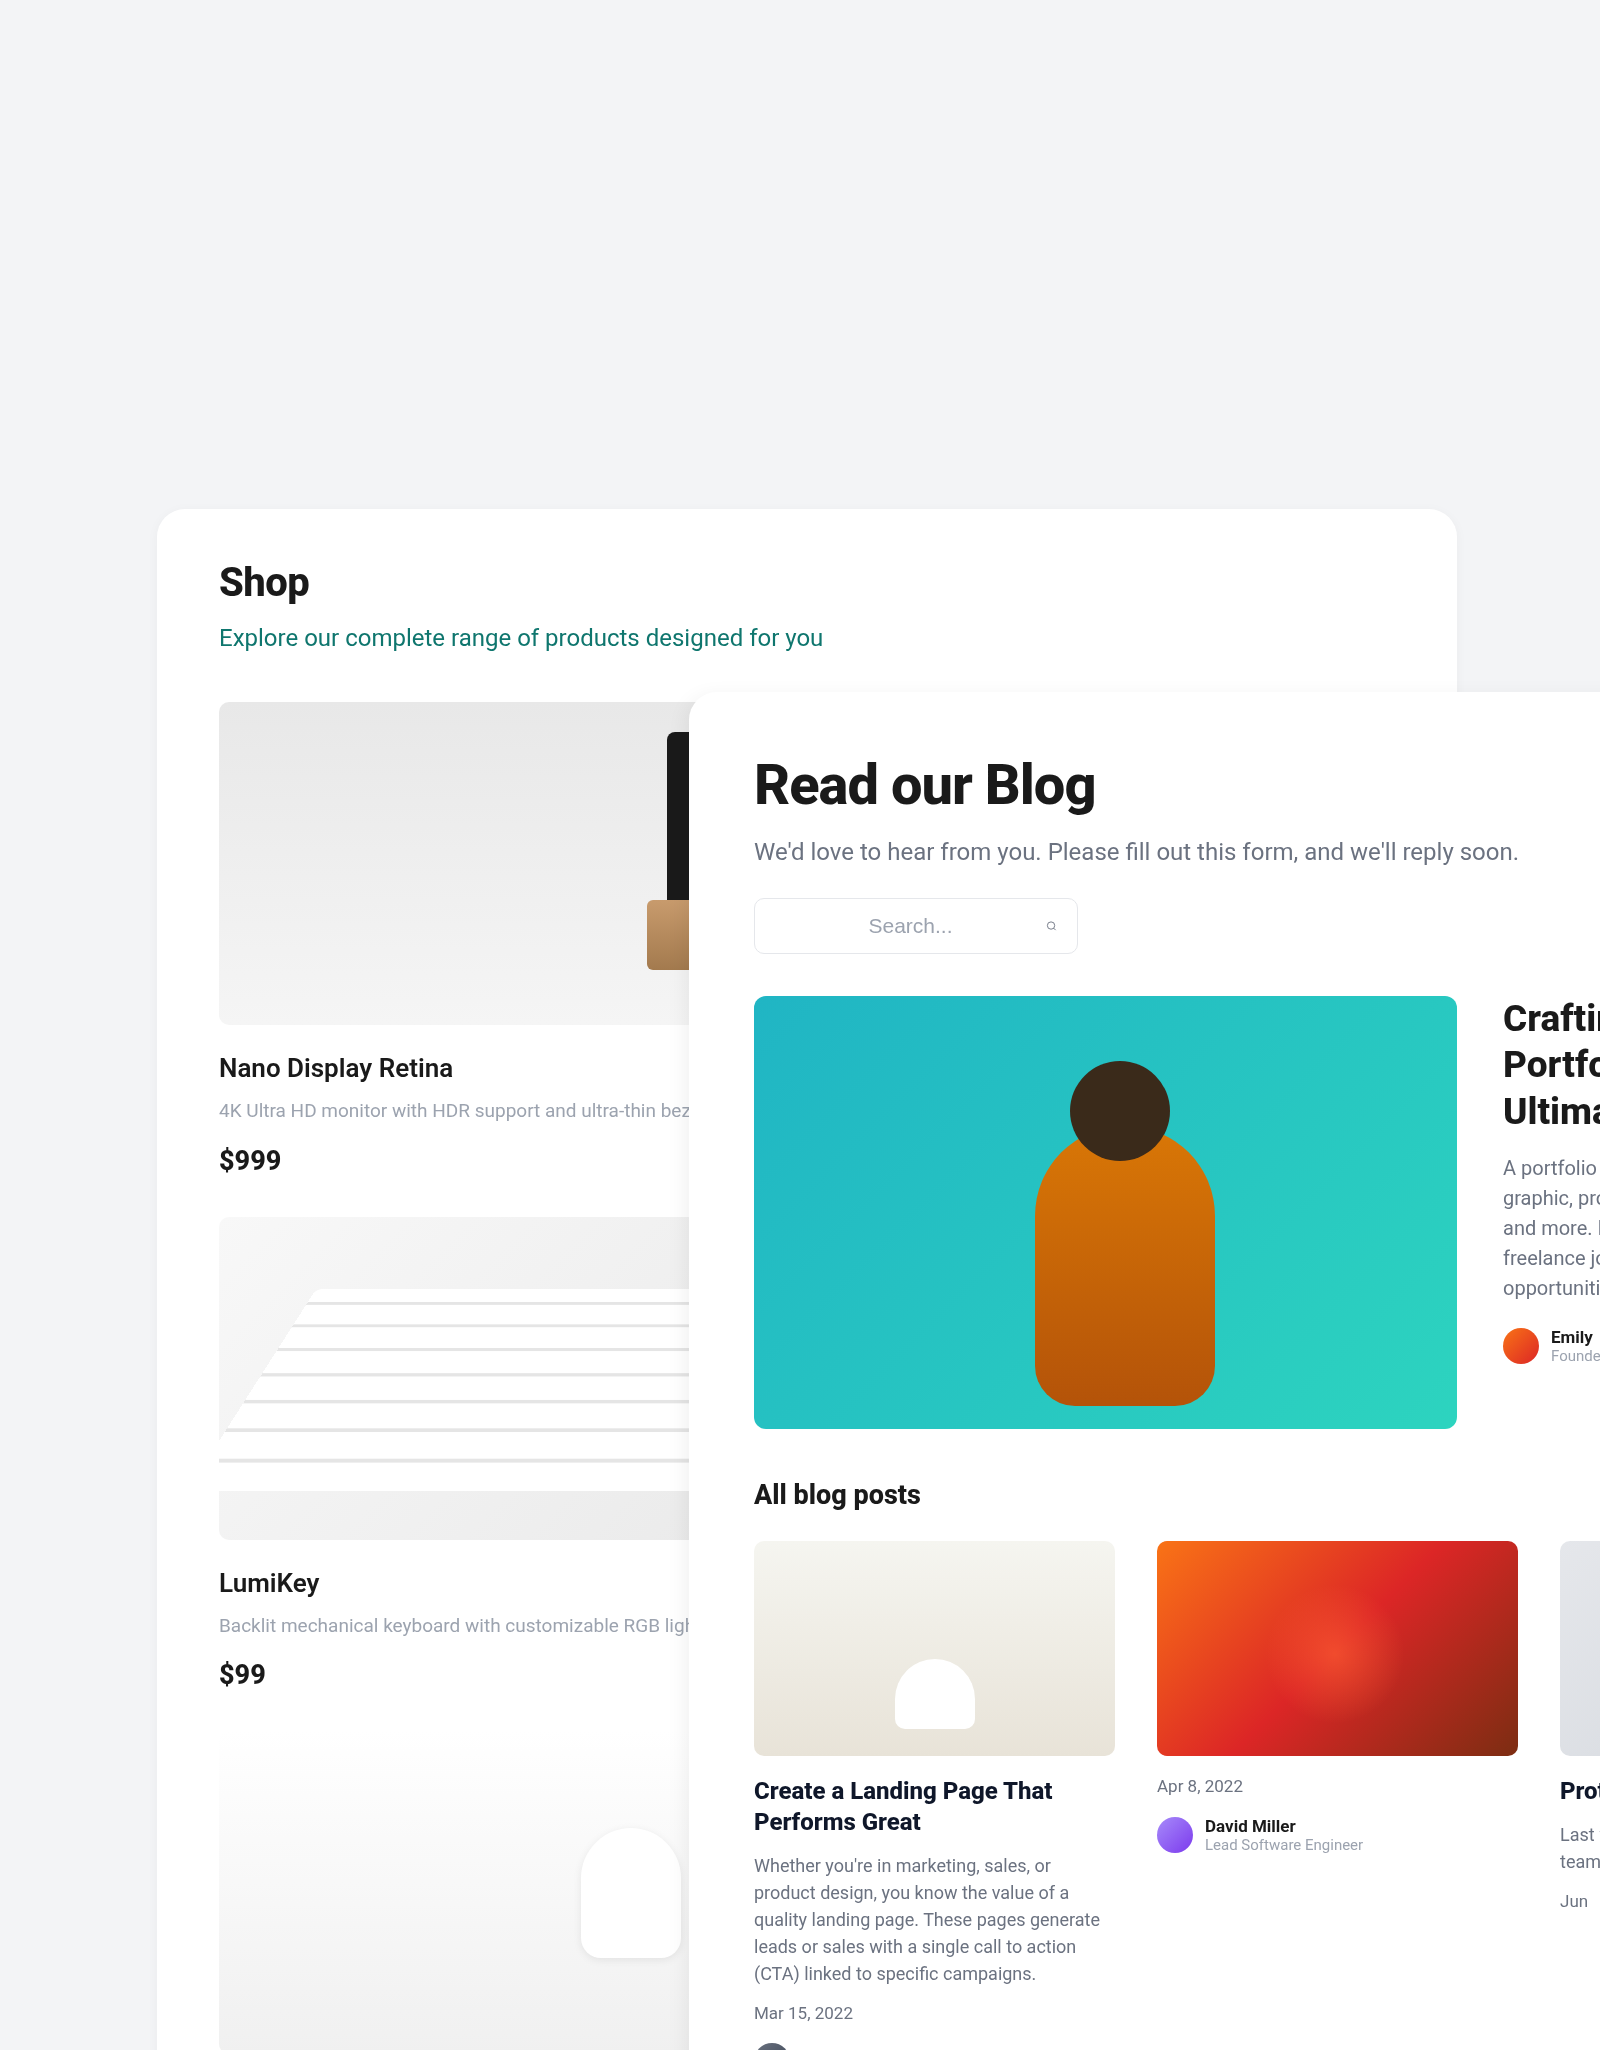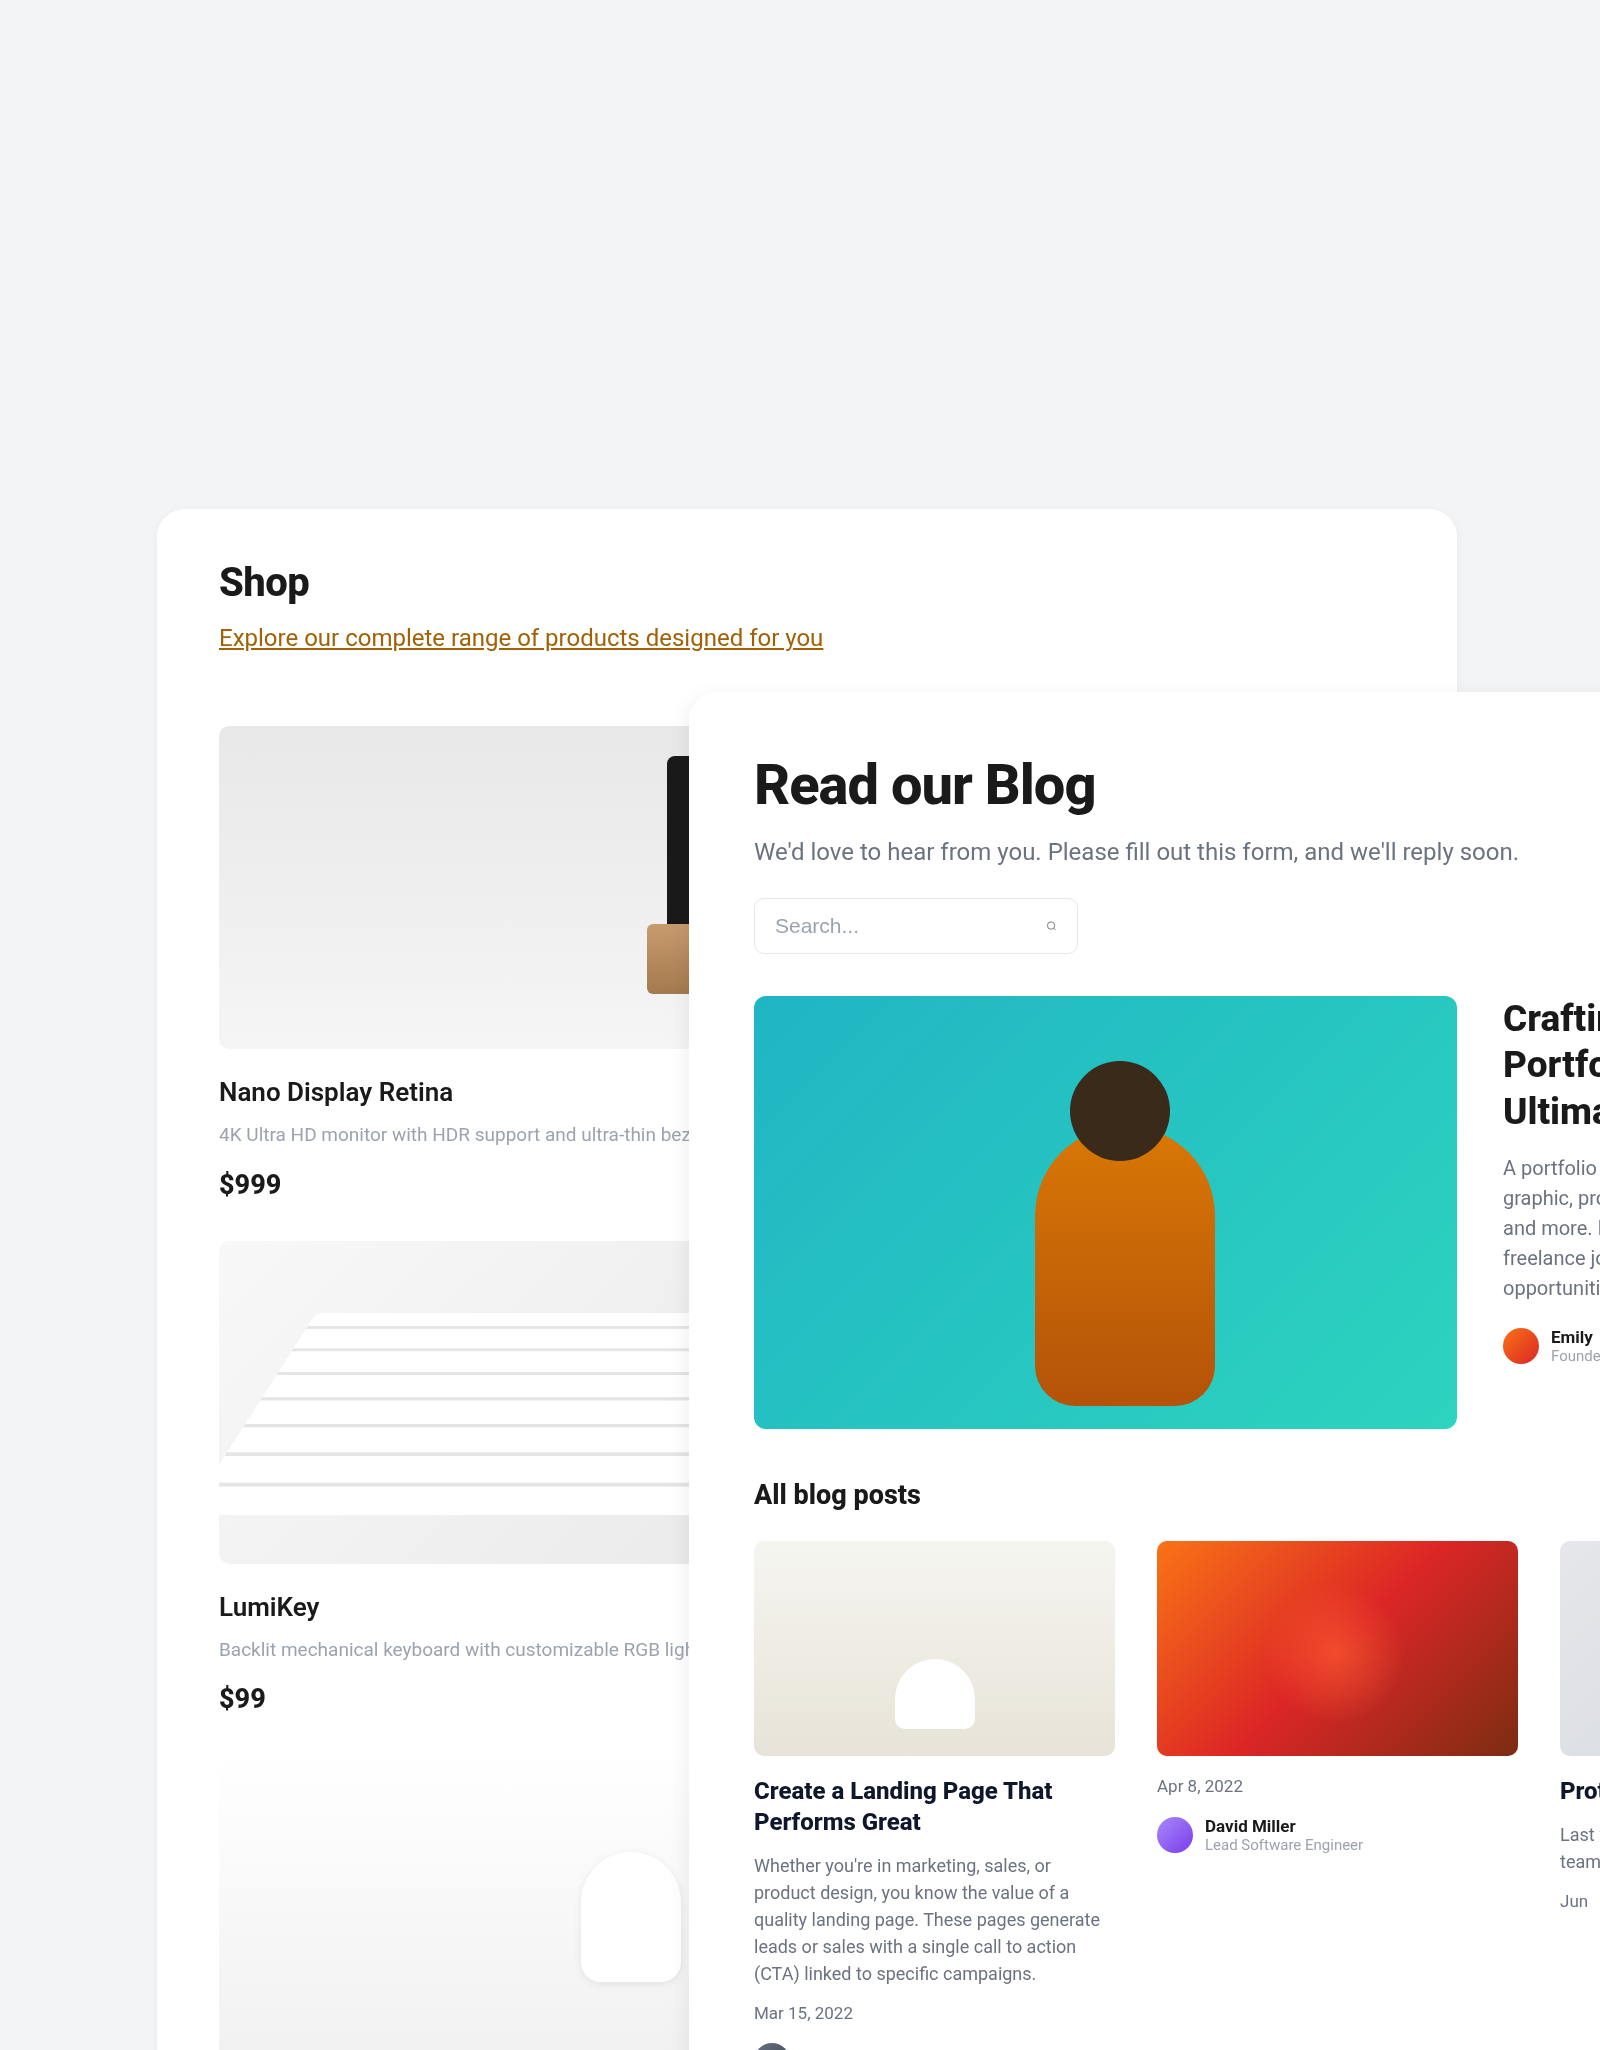--- a/index.html
+++ b/index.html
@@ -27,23 +27,22 @@
     }
     .shop-title {
       font-size: 40px;
       font-weight: 800;
       color: #1a1a1a;
       margin-bottom: 18px;
       letter-spacing: -0.5px;
     }
     .shop-subtitle {
       font-size: 24px;
-      color: #a16207;
-      margin-bottom: 74px;
-      text-decoration: underline;
+      color: #0f766e;
+      margin-bottom: 50px;
     }
     .product-list {
       display: flex;
       flex-direction: column;
       gap: 40px;
     }
     .product-item {
       display: flex;
       flex-direction: column;
     }
@@ -172,20 +171,21 @@
       padding: 0 20px;
       margin-bottom: 42px;
     }
     .search-input {
       flex: 1;
       border: none;
       outline: none;
       font-size: 21px;
       color: #9ca3af;
       background: transparent;
+      text-align: center;
     }
     .search-input::placeholder {
       color: #9ca3af;
     }
     .search-icon {
       width: 22px;
       height: 22px;
       stroke: #6b7280;
       stroke-width: 2;
       fill: none;

